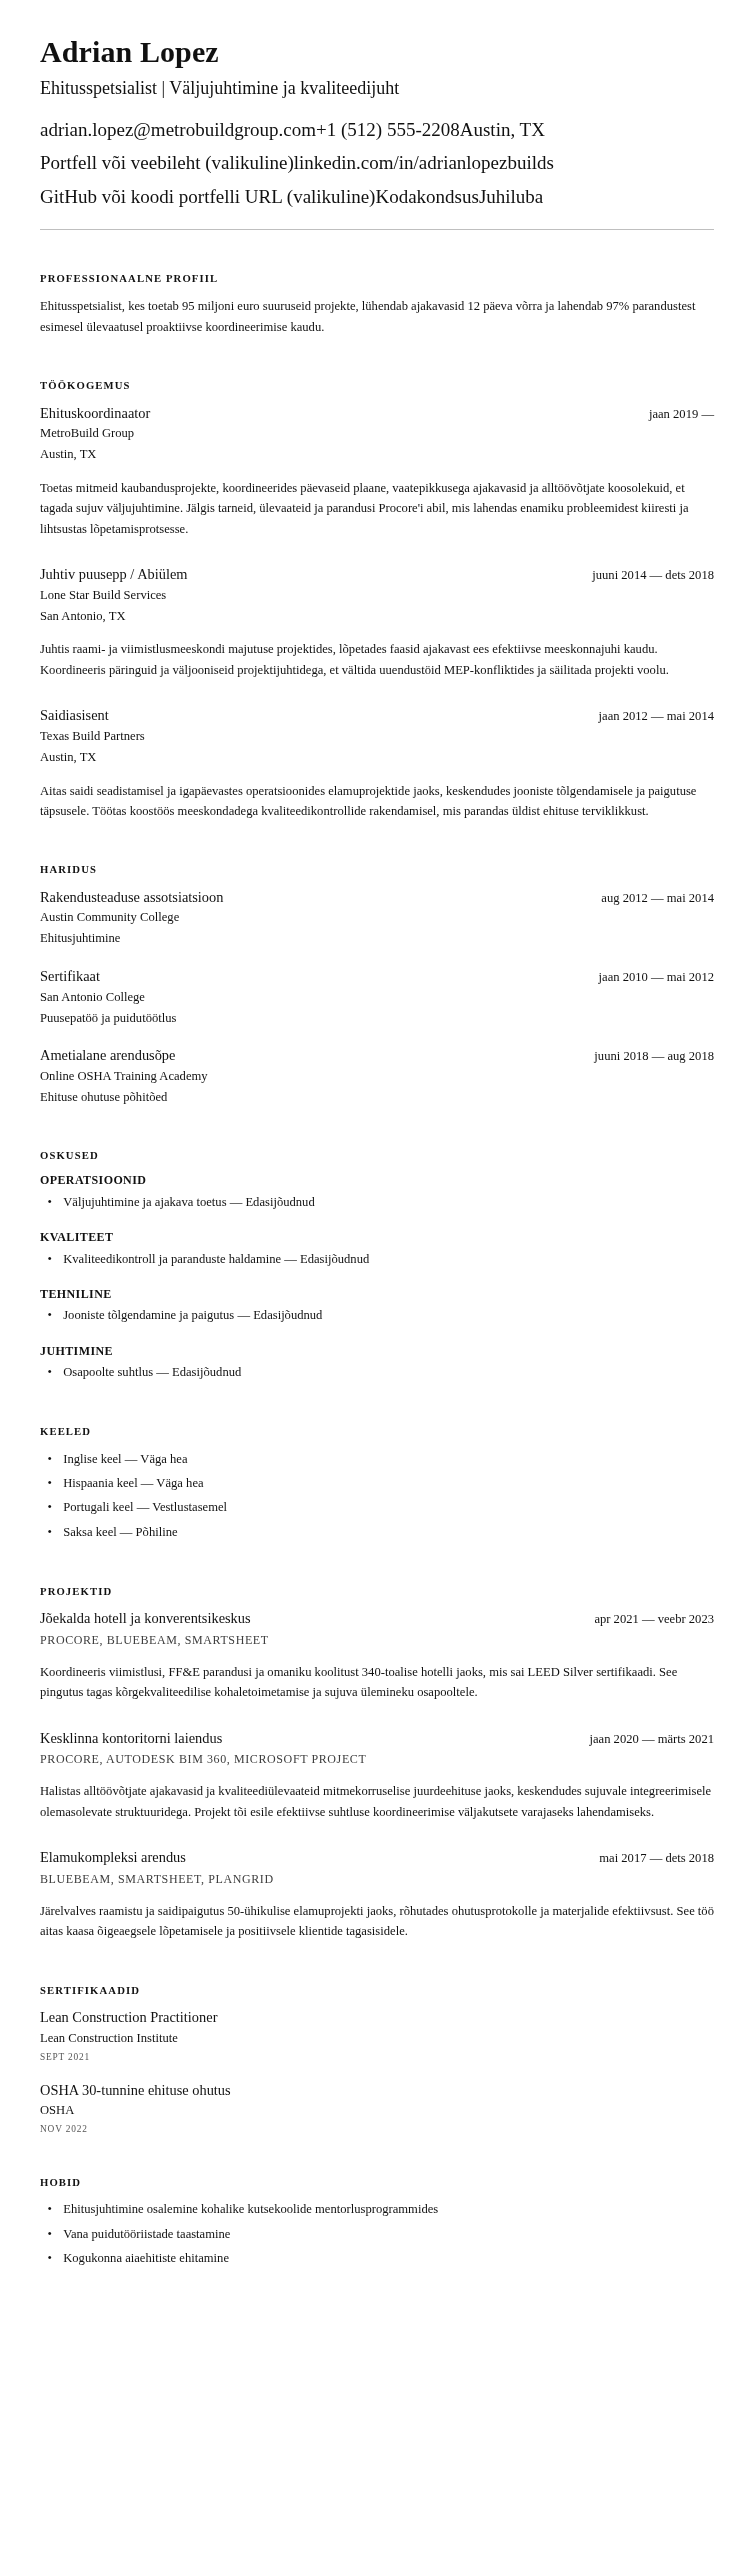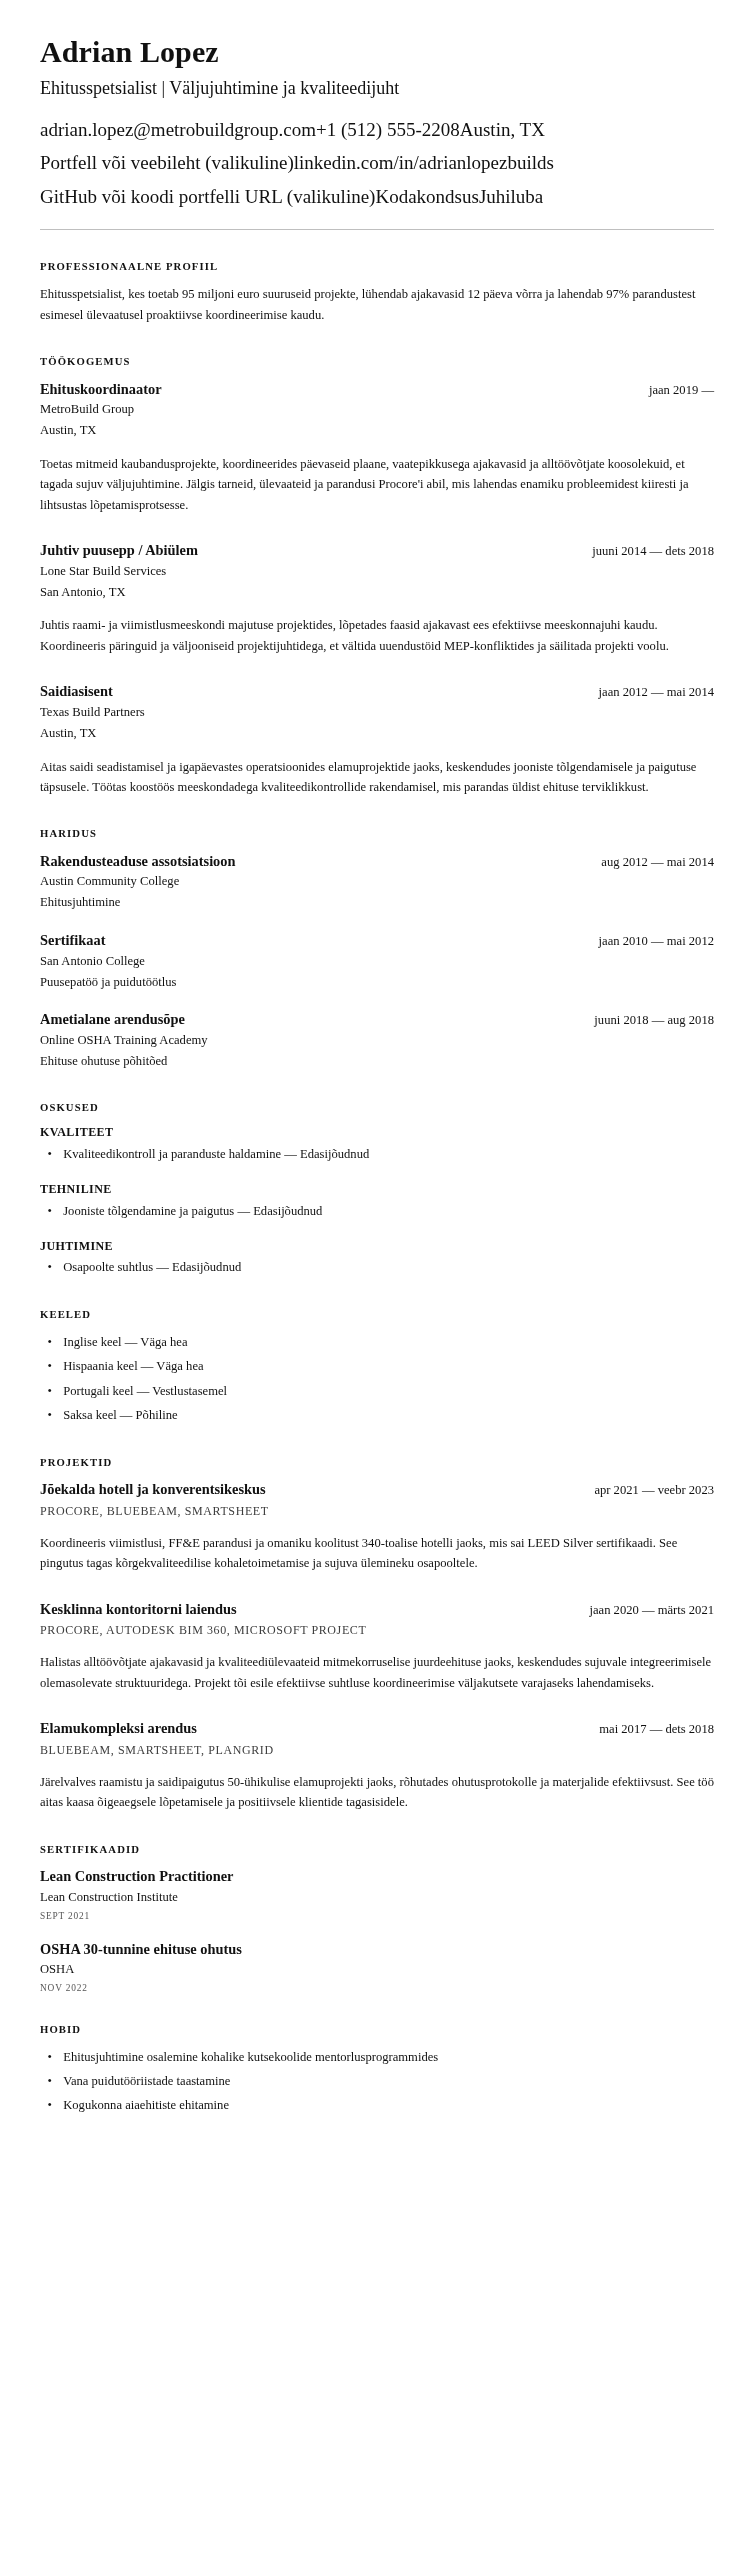--- a/index.html
+++ b/index.html
@@ -13,33 +13,33 @@
   .page { padding: 35px 40px 38px 40px; box-sizing: border-box; }
 
   
   .name { font-size: 30px; line-height: 1.12; font-weight: 700; margin: 0 0 8.8px 0; letter-spacing: 0.1px; }
   .subtitle { font-size: 18px; line-height: 1.3; margin-bottom: 16.3px; }
   .contact-row { display: flex; font-size: 19px; line-height: 1.38; margin-bottom: 7px; }
   .contact-row span { white-space: nowrap; }
   .header-divider { border: none; border-top: 0.6px solid #bfbfbf; margin: 19px 0 0 0; }
 
   
-  .section { margin-top: 30px; }
+  .section { margin-top: 42px; }
   .section-heading { font-size: 10.7px; font-weight: 700; letter-spacing: 1.1px; }
   .section-body { margin-top: 12.6px; }
 
   .para { font-size: 12.6px; line-height: 1.62; margin: 0; }
 
   
   .entries > .entry { margin-top: 26px; }
   .entries > .entry:first-child { margin-top: 10px; }
   .entries.tight > .entry { margin-top: 19px; }
   .entries.tight > .entry:first-child { margin-top: 10px; }
   .entry-head { display: flex; justify-content: space-between; align-items: baseline; gap: 12.6px; }
-  .entry-title { font-size: 14.4px; font-weight: 700; line-height: 1.3; }
+  .entry-title { font-size: 14.4px; font-weight: 400; line-height: 1.3; }
   .entry-dates { font-size: 12.6px; white-space: nowrap; }
   .entry-sub { font-size: 12.6px; line-height: 1.5; margin-top: 1.9px; }
   .entry-desc { margin-top: 14px; }
   .tools-line { font-size: 12px; letter-spacing: 0.6px; color: #3d3d3d; margin-top: 5px; }
   .cert-date { font-size: 9.4px; letter-spacing: 0.8px; color: #555555; margin-top: 3.8px; }
 
   
   .skill-group { margin-top: 17.6px; }
   .skill-group:first-child { margin-top: 8.8px; }
   .skill-group-name { font-size: 12px; font-weight: 700; letter-spacing: 0.4px; }
@@ -150,20 +150,26 @@
         <div class="entry-sub">Ehituse ohutuse põhitõed</div>
       </div>
 
     </div>
   </section>
 
   <section class="section">
     <div class="section-heading">OSKUSED</div>
     <div class="section-body">
 
+      <div class="skill-group">
+        <div class="skill-group-name">OPERATSIOONID</div>
+        <div class="bullet">
+            <span>Väljujuhtimine ja ajakava toetus — Edasijõudnud</span>
+          </div>
+      </div>
 
       <div class="skill-group">
         <div class="skill-group-name">KVALITEET</div>
         <div class="bullet">
             <span>Kvaliteedikontroll ja paranduste haldamine — Edasijõudnud</span>
           </div>
       </div>
 
       <div class="skill-group">
         <div class="skill-group-name">TEHNILINE</div>

